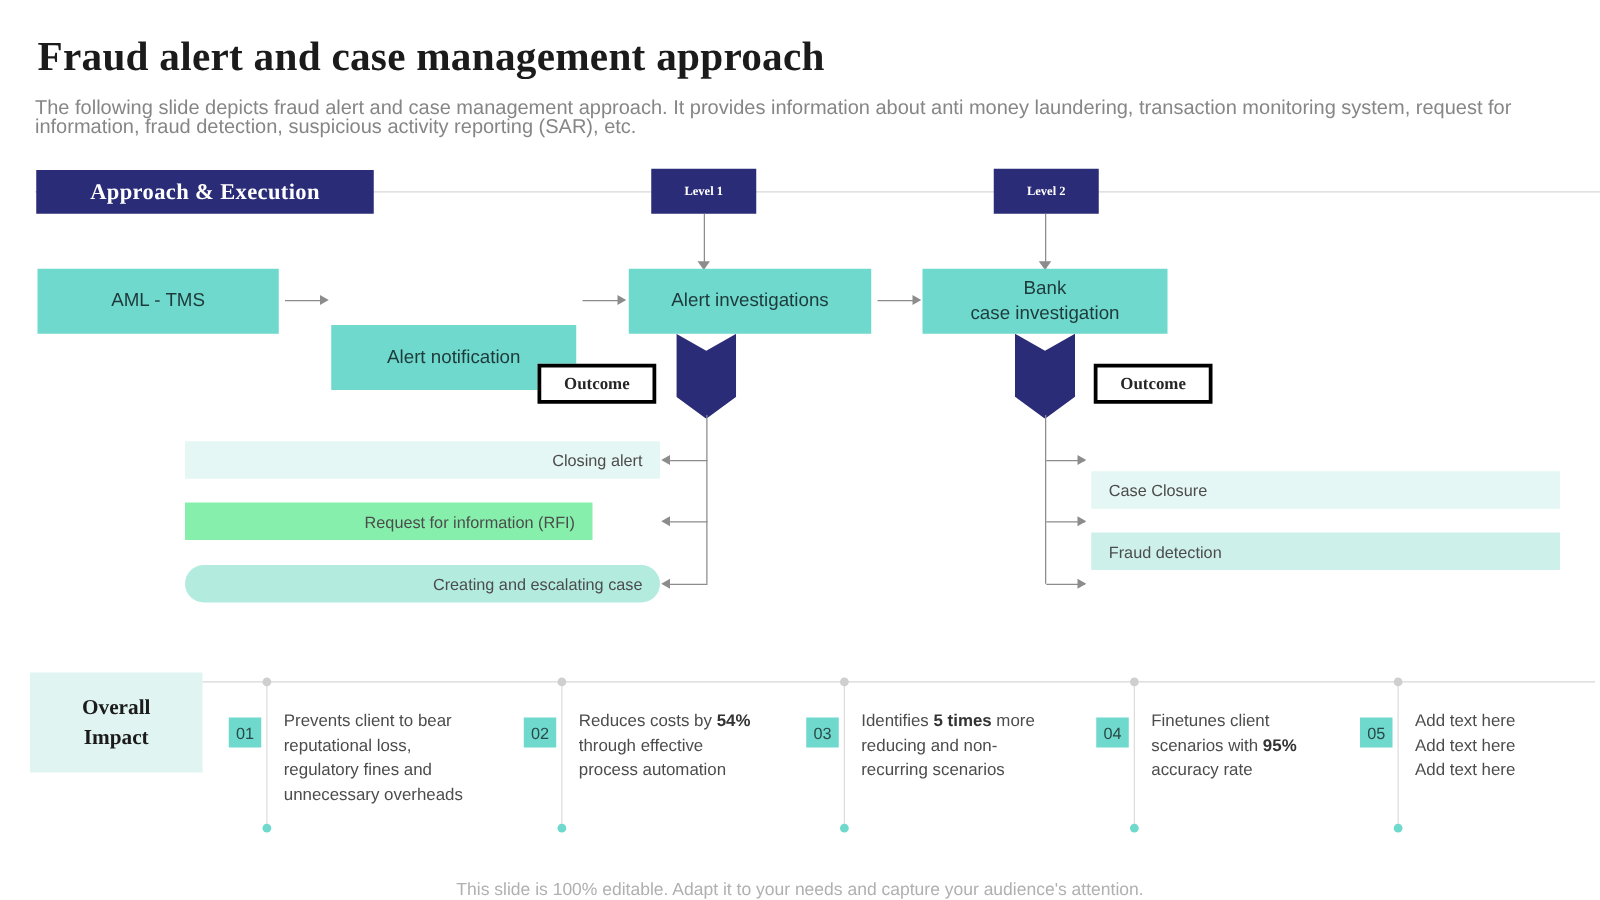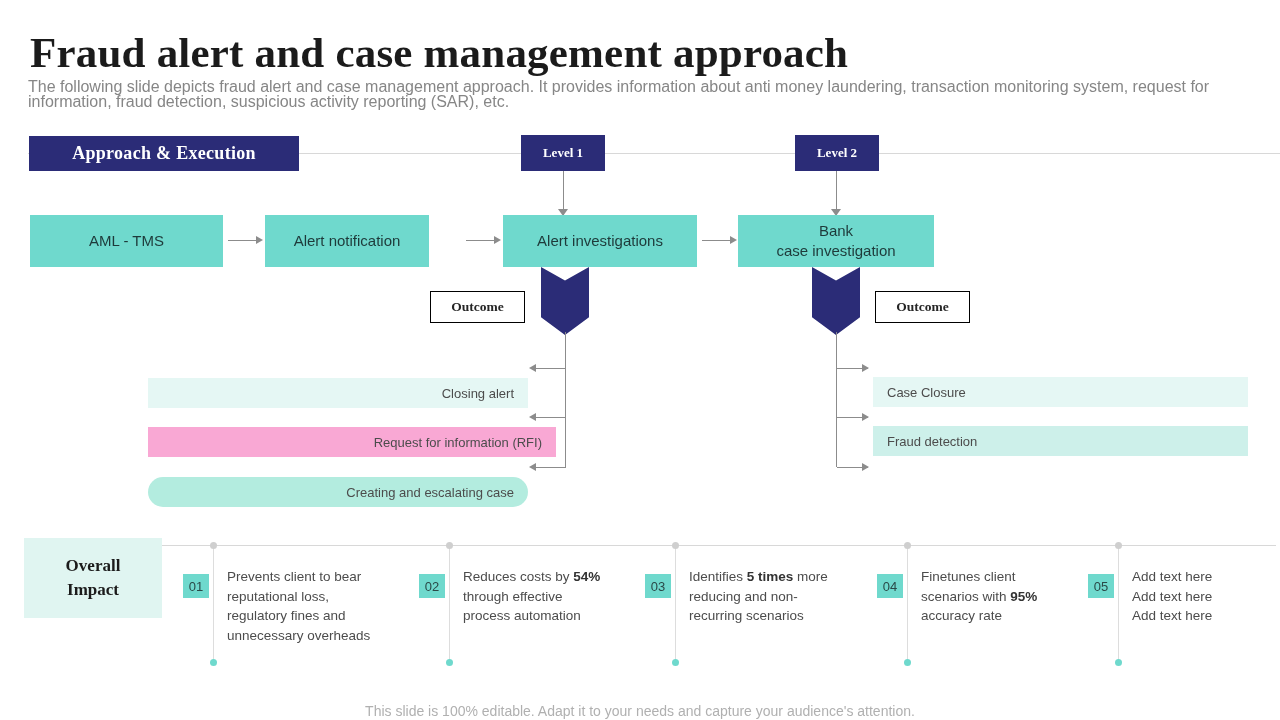--- a/index.html
+++ b/index.html
@@ -8,21 +8,21 @@
     background: #ffffff;
     font-family: "Liberation Sans", sans-serif;
     overflow: hidden;
   }
   #slide { position: relative; width: 1280px; height: 720px; background: #fff; }
 
   
   .title {
     position: absolute; left: 30px; top: 28px;
     font-family: "Liberation Serif", serif;
-    font-weight: bold; font-size: 43px; color: #1b1b1b;
+    font-weight: bold; font-size: 33px; color: #1b1b1b;
     letter-spacing: 0.2px; white-space: nowrap;
   }
   .subtitle {
     position: absolute; left: 28px; top: 79px; width: 1200px;
     font-size: 16px; color: #868686; line-height: 15px;
   }
 
   
   .band-line {
     position: absolute; left: 28px; top: 153px; width: 1252px;
@@ -37,21 +37,21 @@
     font-family: "Liberation Serif", serif;
     font-weight: bold; font-size: 18px; color: #ffffff;
     letter-spacing: 0.3px;
   }
   .level-badge {
     position: absolute; top: 135px;
     width: 84px; height: 36px;
     background: #2b2c77;
     display: flex; align-items: center; justify-content: center;
     font-family: "Liberation Serif", serif;
-    font-weight: bold; font-size: 13px; color: #ffffff;
+    font-weight: bold; font-size: 10px; color: #ffffff;
   }
   #level1 { left: 521px; }
   #level2 { left: 795px; }
   .level-stem {
     position: absolute; width: 1px; background: #8c8c8c;
   }
   #level1-stem { left: 563px; top: 171px; height: 44px; }
   #level2-stem { left: 836px; top: 171px; height: 44px; }
   .stem-arrow {
     position: absolute; width: 0; height: 0;
@@ -64,21 +64,21 @@
 
   
   .proc-box {
     position: absolute; top: 215px; height: 52px;
     background: #6fd9cd;
     display: flex; align-items: center; justify-content: center;
     text-align: center;
     font-size: 15px; color: #1e3a3a; line-height: 20px;
   }
   #proc0 { left: 30px;  width: 193px; }
-  #proc1 { left: 265px; width: 164px; }
+  #proc1 { left: 265px; width: 196px; margin-top: 45px; }
   #proc2 { left: 503px; width: 194px; }
   #proc3 { left: 738px; width: 196px; }
 
   .flow-arrow {
     position: absolute; top: 240px; height: 1px; background: #8c8c8c;
   }
   #fa0 { left: 228px; width: 30px; }
   #fa1 { left: 466px; width: 30px; }
   #fa2 { left: 702px; width: 30px; }
   .flow-head {
@@ -96,39 +96,39 @@
     background: #2b2c77;
     clip-path: polygon(0% 0%, 50% 20%, 100% 0%, 100% 74%, 50% 100%, 0% 74%);
   }
   #chev-left  { left: 541px; }
   #chev-right { left: 812px; }
 
   
   .outcome-chip {
     position: absolute; top: 291px;
     width: 95px; height: 32px;
-    background: #ffffff; border: 1px solid #000000;
+    background: #ffffff; border: 3px solid #000000;
     display: flex; align-items: center; justify-content: center;
     font-family: "Liberation Serif", serif;
     font-weight: bold; font-size: 13.5px; color: #262626;
   }
   #outcome-left  { left: 430px; }
   #outcome-right { left: 875px; }
 
   
   .res-box {
     position: absolute; height: 30px;
     display: flex; align-items: center;
     font-size: 13px; color: #4c4c4c;
   }
-  .res-left  { justify-content: flex-end; padding-right: 14px; margin-top: 25px; }
+  .res-left  { justify-content: flex-end; padding-right: 14px; }
   .res-right { justify-content: flex-start; padding-left: 14px; margin-top: 24px; }
 
   #L0 { left: 148px; top: 353px; width: 380px; background: #e5f7f4; }
-  #L1 { left: 148px; top: 402px; width: 408px; background: #f9a8d4; }
+  #L1 { left: 148px; top: 402px; width: 326px; background: #86efac; }
   #L2 { left: 148px; top: 452px; width: 380px; background: #b3ecdf; border-radius: 15px; }
 
   #R0 { left: 873px; top: 353px; width: 375px; background: #e5f7f4; }
   #R1 { left: 873px; top: 402px; width: 375px; background: #cdf0ea; }
   #R2 { left: 873px; top: 452px; width: 375px; background: #b3ecdf; }
 
   
   .spine { position: absolute; width: 1px; background: #8c8c8c; }
   #spine-left  { left: 565px; top: 332px; height: 135px; }
   #spine-right { left: 836px; top: 332px; height: 135px; }

